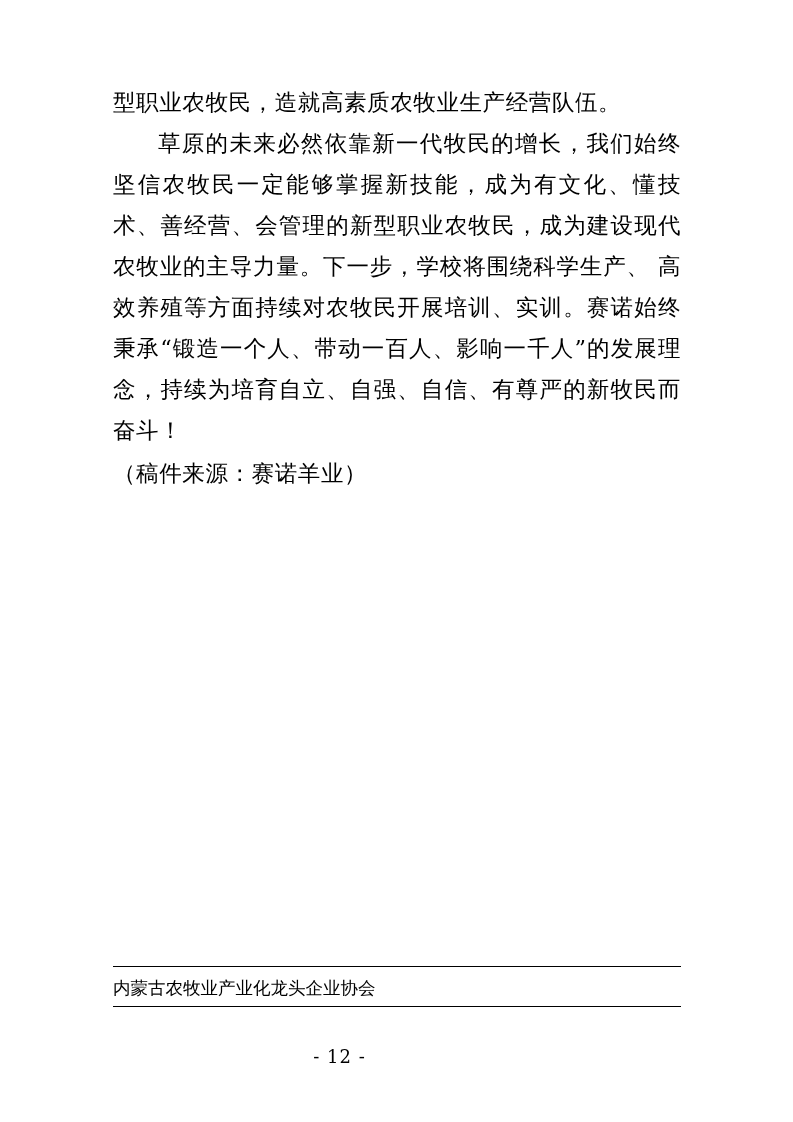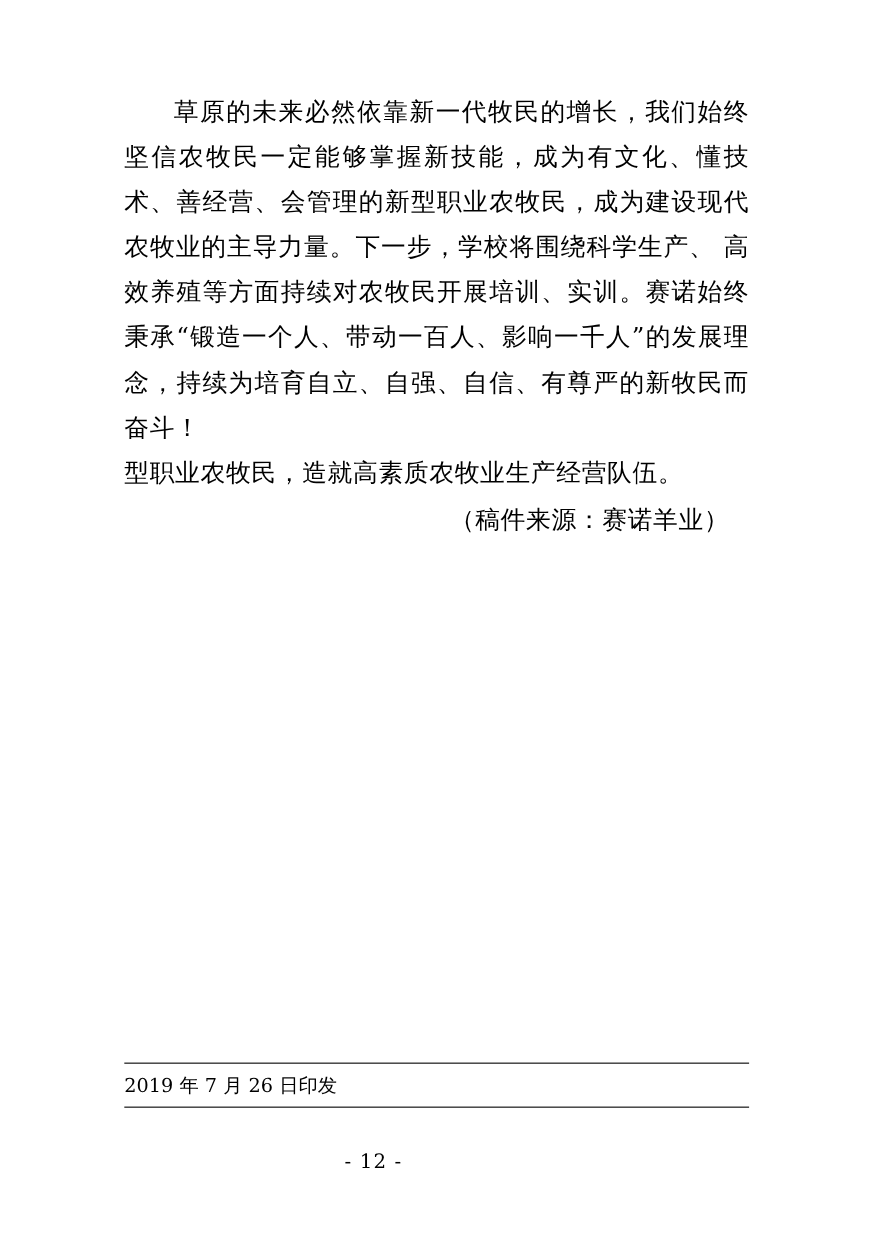--- a/index.html
+++ b/index.html
@@ -34,21 +34,20 @@
     letter-spacing: 0.6px;
     text-align: justify;
     text-justify: inter-ideograph;
     margin: 0 0 0 0;
     font-family: "DejaVu Serif", "Liberation Serif", serif;
   }
   .para.indent {
     text-indent: 45px;
   }
   .para.source {
-    text-align: right;
     margin-top: 2px;
     padding-right: 18px;
   }
   .footer {
     position: absolute;
     left: 113px;
     top: 966px;
     width: 568px;
   }
   .footer-rule {
@@ -88,28 +87,28 @@
     font-family: "DejaVu Serif", "Liberation Serif", serif;
     letter-spacing: 1px;
   }
 </style>
 </head>
 <body>
 
 <div class="page">
 
   <div class="content">
+    <p class="para">型职业农牧民，造就高素质农牧业生产经营队伍。</p>
     <p class="para indent">草原的未来必然依靠新一代牧民的增长，我们始终坚信农牧民一定能够掌握新技能，成为有文化、懂技术、善经营、会管理的新型职业农牧民，成为建设现代农牧业的主导力量。下一步，学校将围绕科学生产、 高效养殖等方面持续对农牧民开展培训、实训。赛诺始终秉承“锻造一个人、带动一百人、影响一千人”的发展理念，持续为培育自立、自强、自信、有尊严的新牧民而奋斗！</p>
-    <p class="para">型职业农牧民，造就高素质农牧业生产经营队伍。</p>
     <p class="para source">（稿件来源：赛诺羊业）</p>
   </div>
 
   <div class="footer">
     <div class="footer-rule"></div>
     <div class="footer-row">
-      <span class="footer-right">2019 年 7 月 26 日印发</span>
+      <span class="footer-left">内蒙古农牧业产业化龙头企业协会</span>
     </div>
     <div class="footer-rule-bottom"></div>
   </div>
 
   <div class="page-number">- 12 -</div>
 
 </div>
 
 </body></html>

